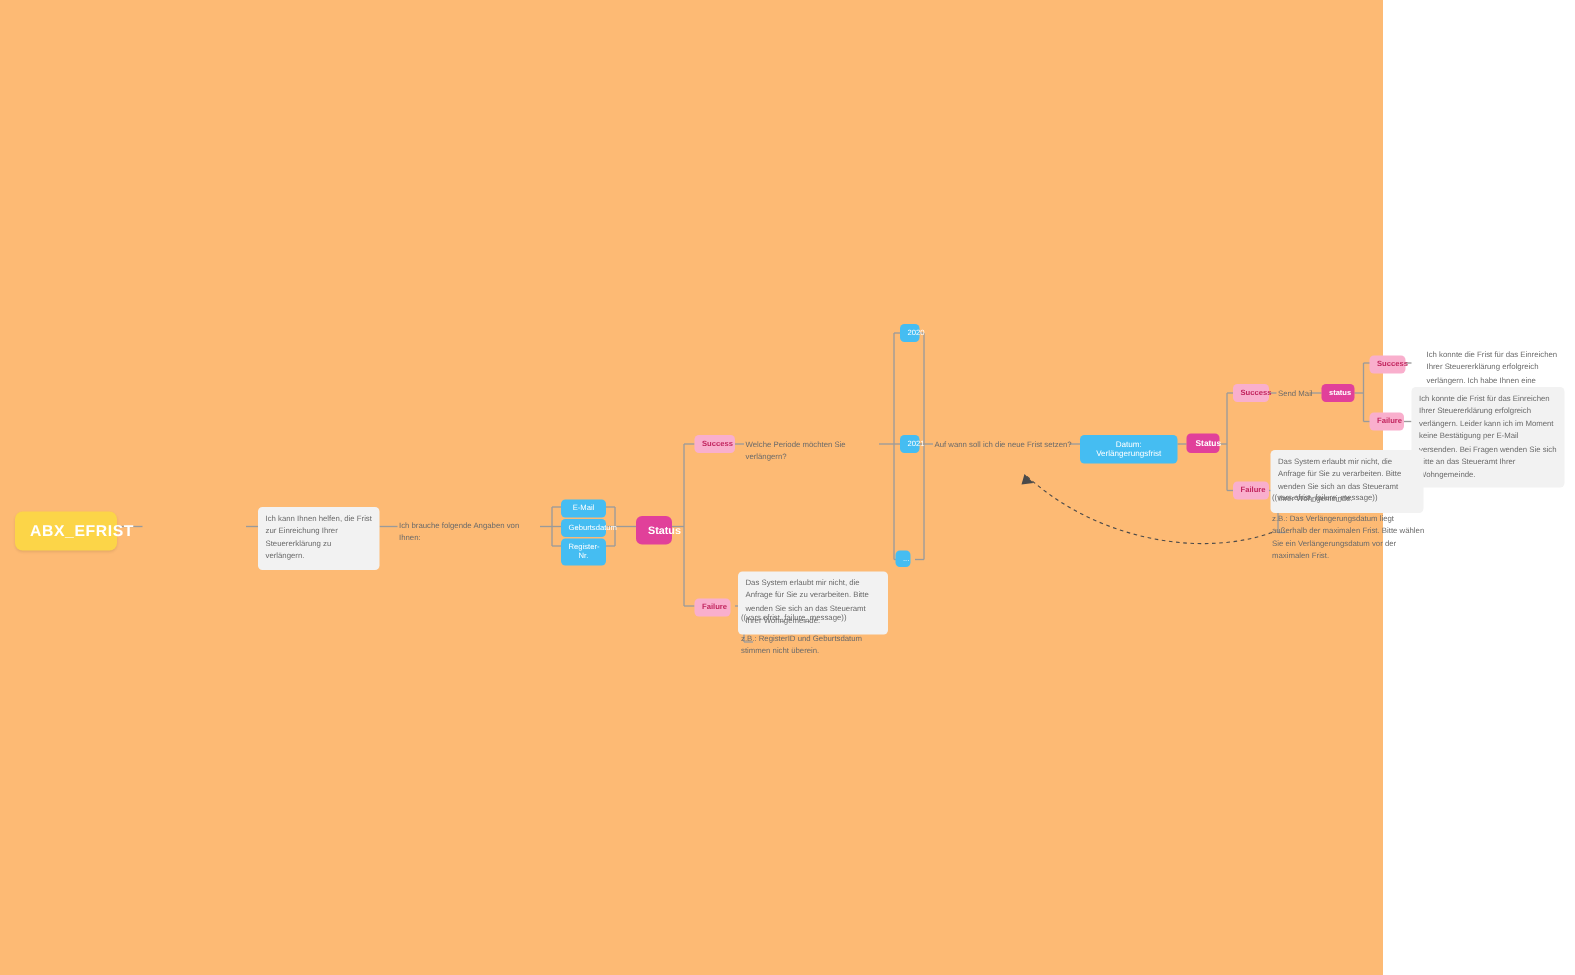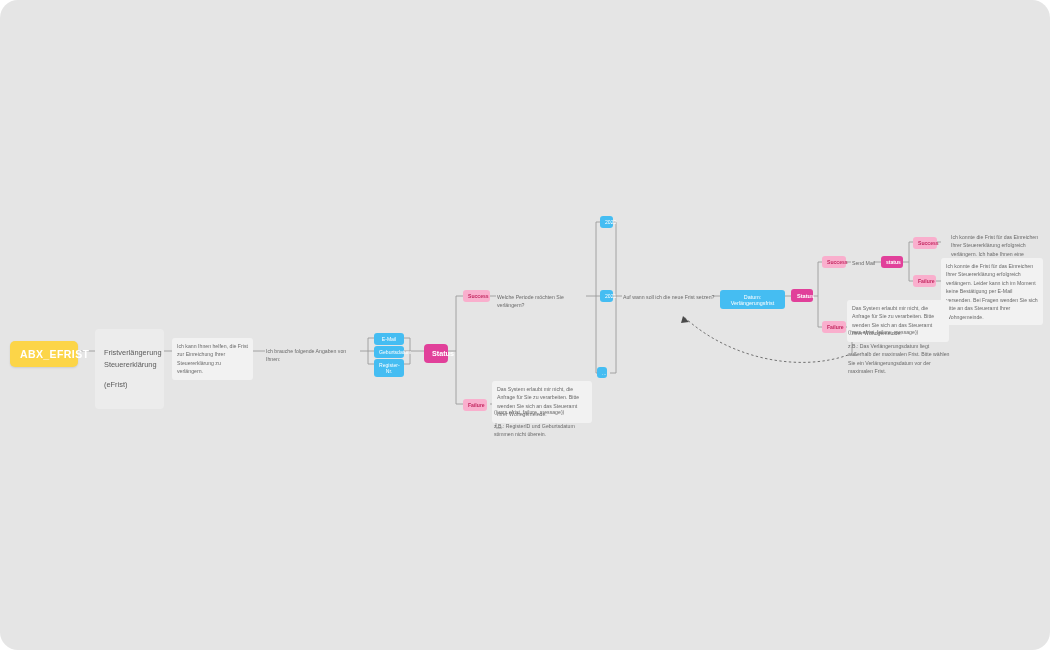--- a/index.html
+++ b/index.html
@@ -5,24 +5,23 @@
   * { box-sizing: border-box; }
   html, body {
     margin: 0; padding: 0;
     width: 1050px; height: 650px;
     background: #ffffff;
     font-family: "Liberation Sans", sans-serif;
     overflow: hidden;
   }
   #canvas {
     position: relative;
-    width: 1050px;
+    width: 922px;
     height: 650px;
-    background: #e5e5e5;
-    border-radius: 18px;
+    background: #fdba74;
   }
   svg.links {
     position: absolute;
     left: 0; top: 0;
     width: 1050px; height: 650px;
     pointer-events: none;
   }
   .node {
     position: absolute;
     white-space: pre-line;
@@ -194,25 +193,20 @@
     </g>
 
     <g fill="none">
       <path d="M848,355 C800,372 730,360 683,316" stroke="#4a4a4a" stroke-width="0.75" stroke-dasharray="2.4,2.4"></path>
       <polygon points="683,316 689,322 681,323" fill="#4a4a4a"></polygon>
     </g>
   </svg>
 
   <div class="node root-node" style="left:10px; top:341px; width:68px;">ABX_EFRIST</div>
 
-  <div class="node intent-node" style="left:95px; top:329px; width:69px;">
-    <span>Fristverlängerung
-Steuererklärung</span>
-    <span class="sub">(eFrist)</span>
-  </div>
 
   <div class="node msg-node" style="left:172px; top:338px; width:81px;">Ich kann Ihnen helfen, die Frist zur Einreichung Ihrer Steuererklärung zu verlängern.</div>
 
   <div class="node msg-plain" style="left:266px; top:345px; width:96px;">Ich brauche folgende Angaben von Ihnen:</div>
 
   <div class="node chip-blue" style="left:374px; top:333px; width:30px;">E-Mail</div>
   <div class="node chip-blue" style="left:374px; top:346px; width:30px;">Geburtsdatum</div>
   <div class="node chip-blue" style="left:374px; top:359px; width:30px;">Register-Nr.</div>
 
   <div class="node chip-pink-dark big" style="left:424px; top:344px; width:24px;">Status</div>

